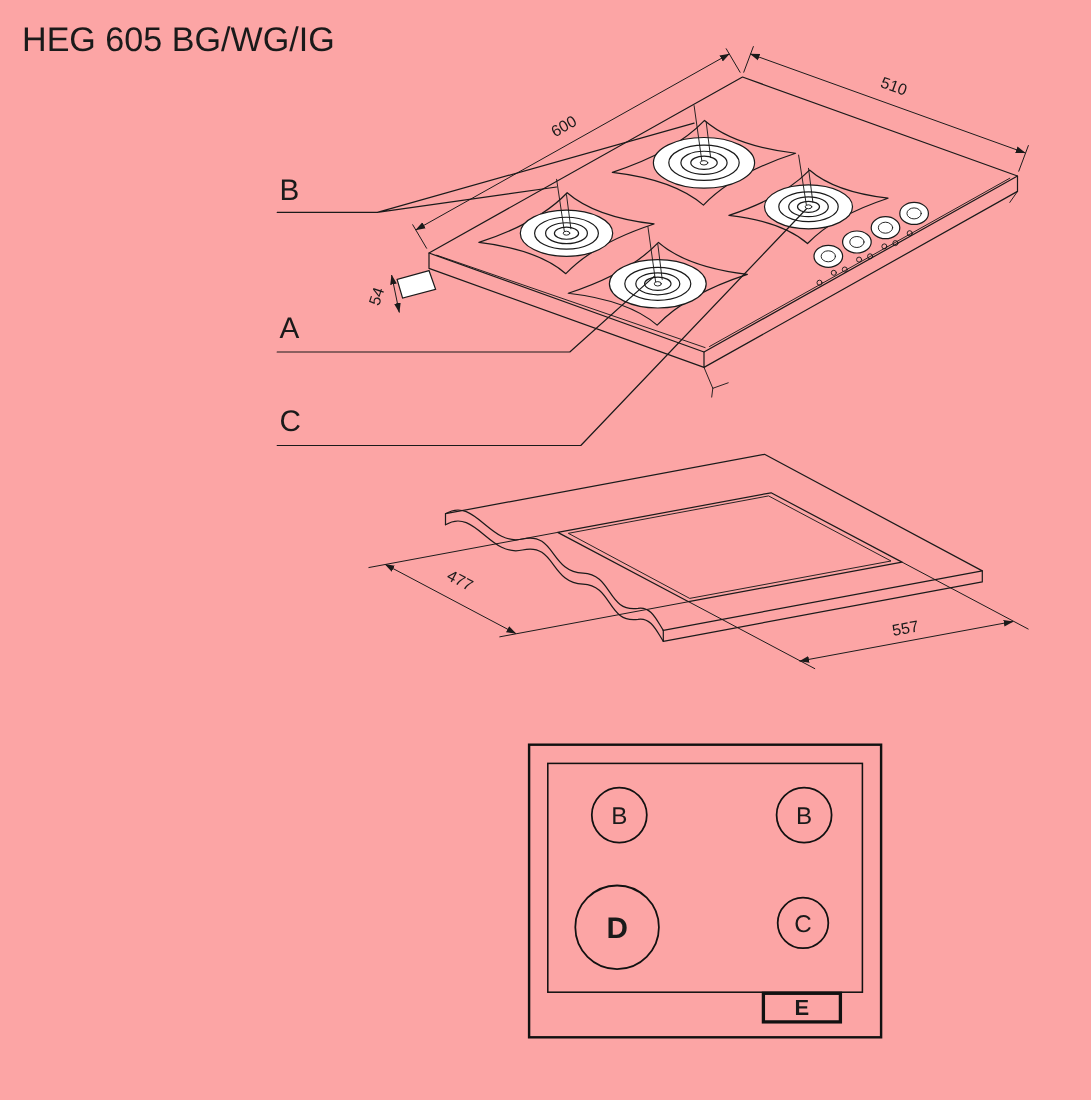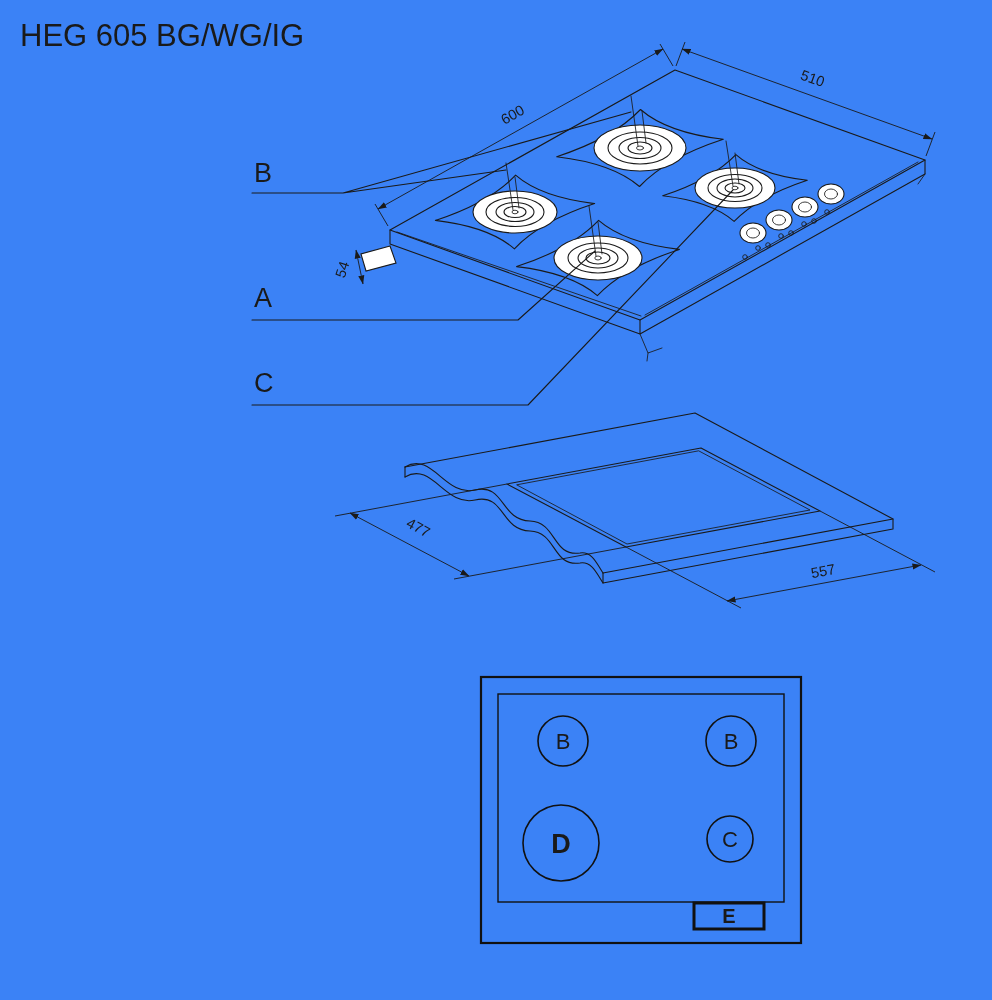--- a/index.html
+++ b/index.html
@@ -1,16 +1,16 @@
 <!DOCTYPE html>
 <html><head>
 <meta charset="utf-8">
 <style>
   html,body{margin:0;padding:0;background:#ffffff;}
-  .page{position:relative;width:992px;height:1000px;background:#3b82f6;overflow:hidden;}
+  .page{position:relative;width:992px;height:1000px;background:#fca5a5;overflow:hidden;}
   svg{display:block;}
   svg text{font-family:"Liberation Sans", sans-serif;fill:#1a1a1a;}
   .title-text{font-size:31px;}
   .callout-text{font-size:27px;}
   .dim-text{font-size:14.5px;text-anchor:middle;}
   .schem-text{font-size:22px;text-anchor:middle;}
   .schem-text-bold{font-size:27px;font-weight:bold;text-anchor:middle;}
   .schem-text-e{font-size:20px;font-weight:bold;text-anchor:middle;}
   .ln{fill:none;stroke:#1a1a1a;stroke-width:1.1;stroke-linecap:round;stroke-linejoin:round;}
   .thin{stroke-width:0.85;}

